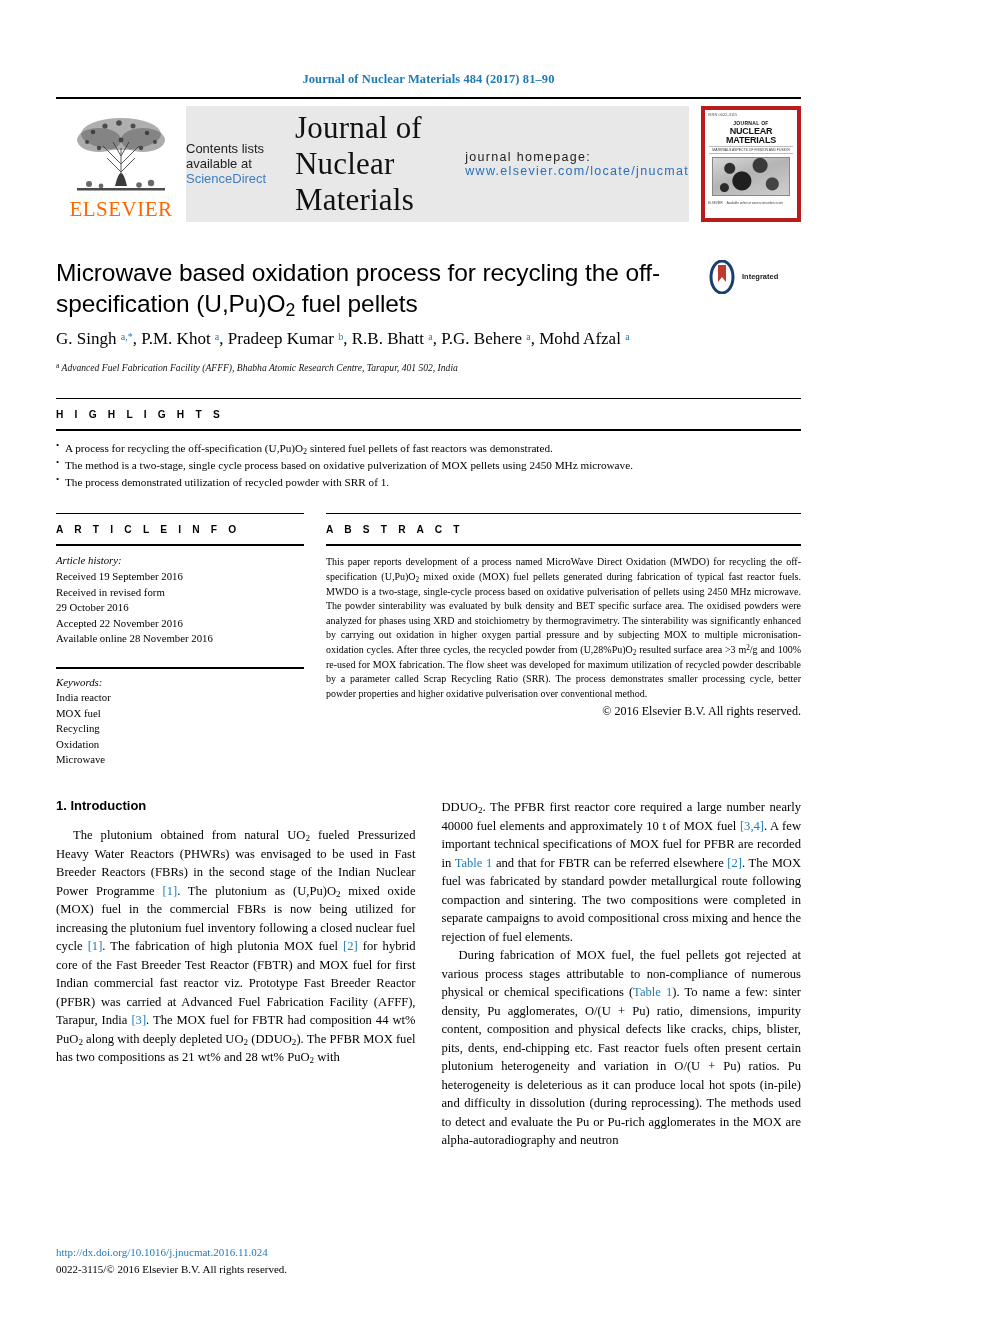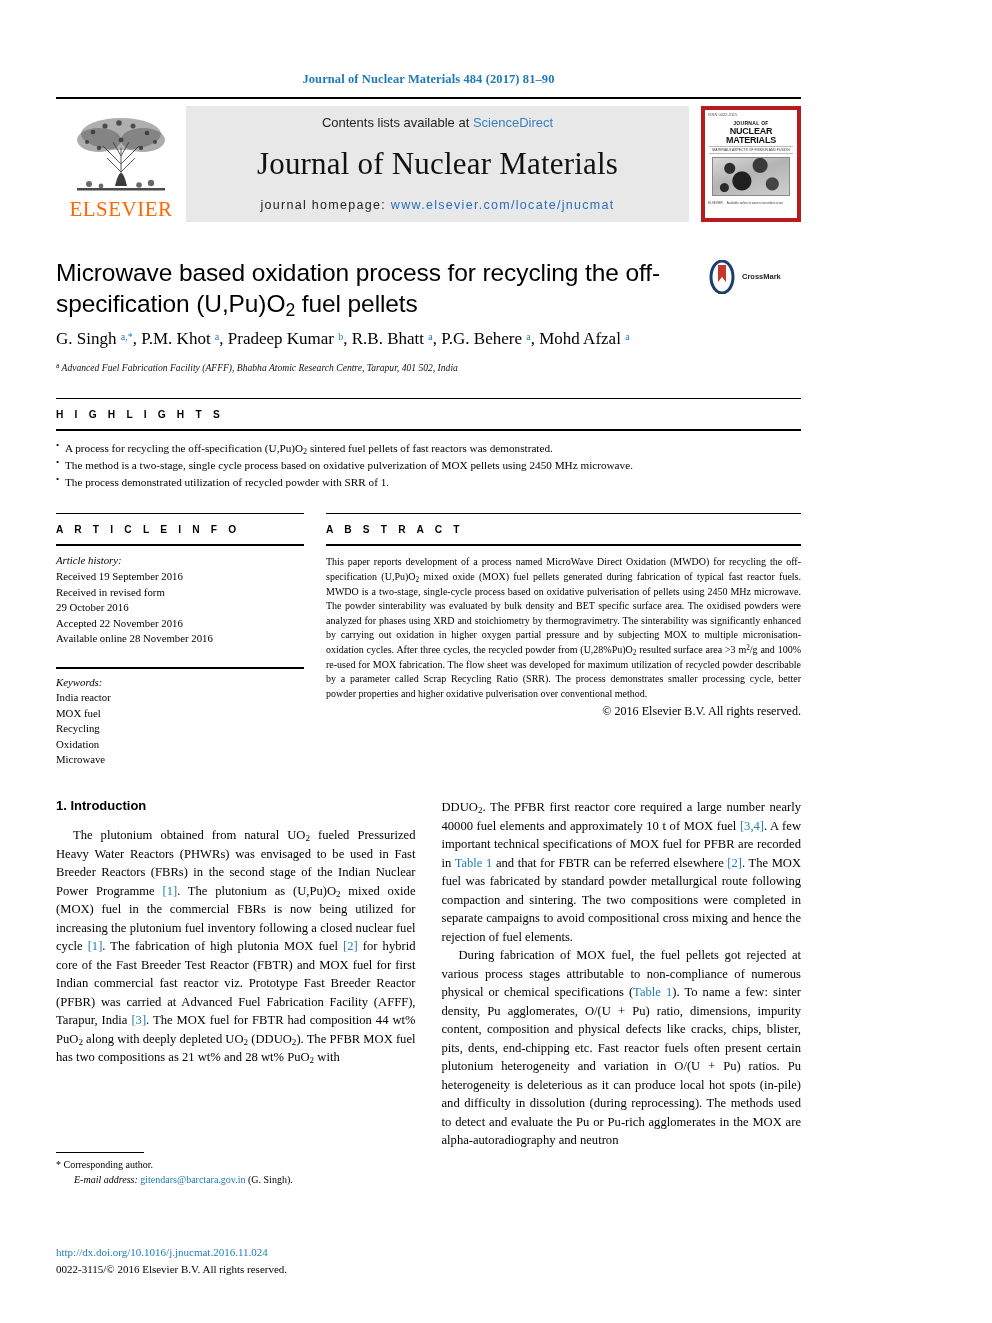--- a/index.html
+++ b/index.html
@@ -61,21 +61,21 @@
     letter-spacing: 0.5px;
     color: #ff6600;
     font-weight: normal;
     line-height: 1;
     margin-top: 1px;
   }
   .masthead-center {
     flex: 1 1 auto;
     background: #e8e8e8;
     display: flex;
-    flex-direction: column;
+    flex-direction: row;
     align-items: center;
     justify-content: space-between;
     padding: 9px 0 10px 0;
   }
   .contents-line {
     font-size: 13px;
     color: #222;
     font-family: "Liberation Sans", sans-serif;
   }
   .contents-line .sd { color: #3a7fbf; }
@@ -425,21 +425,21 @@
 
     <div class="title-block">
       <div class="title-text">
         <h1 class="paper-title">Microwave based oxidation process for recycling the off-specification (U,Pu)O<sub>2</sub> fuel pellets</h1>
       </div>
       <div class="crossmark">
         <svg width="34" height="34" viewBox="0 0 34 34">
           <ellipse cx="17" cy="17" rx="11" ry="16" fill="#ffffff" stroke="#1a3e6e" stroke-width="3"></ellipse>
           <path d="M13 5 h8 v17 l-4 -5 l-4 5 z" fill="#c0392b"></path>
         </svg>
-        <span class="crossmark-label">CrossMark</span>
+        <span class="crossmark-label">Integrated</span>
       </div>
     </div>
 
     <div class="authors">G. Singh <sup>a,*</sup>, P.M. Khot <sup>a</sup>, Pradeep Kumar <sup>b</sup>, R.B. Bhatt <sup>a</sup>, P.G. Behere <sup>a</sup>, Mohd Afzal <sup>a</sup></div>
 
     <div class="affil"><sup>a</sup> Advanced Fuel Fabrication Facility (AFFF), Bhabha Atomic Research Centre, Tarapur, 401 502, India</div>
 
     <div class="highlights-wrap">
       <div class="rule-thin"></div>
       <div class="section-heading">H I G H L I G H T S</div>
@@ -495,28 +495,19 @@
 
       <div class="body-col">
         <p class="body-p" style="text-indent:0;">DDUO<sub>2</sub>. The PFBR first reactor core required a large number nearly 40000 fuel elements and approximately 10 t of MOX fuel <span class="lnk">[3,4]</span>. A few important technical specifications of MOX fuel for PFBR are recorded in <span class="lnk">Table 1</span> and that for FBTR can be referred elsewhere <span class="lnk">[2]</span>. The MOX fuel was fabricated by standard powder metallurgical route following compaction and sintering. The two compositions were completed in separate campaigns to avoid compositional cross mixing and hence the rejection of fuel elements.</p>
         <p class="body-p">During fabrication of MOX fuel, the fuel pellets got rejected at various process stages attributable to non-compliance of numerous physical or chemical specifications (<span class="lnk">Table 1</span>). To name a few: sinter density, Pu agglomerates, O/(U&nbsp;+&nbsp;Pu) ratio, dimensions, impurity content, composition and physical defects like cracks, chips, blister, pits, dents, end-chipping etc. Fast reactor fuels often present certain plutonium heterogeneity and variation in O/(U&nbsp;+&nbsp;Pu) ratios. Pu heterogeneity is deleterious as it can produce local hot spots (in-pile) and difficulty in dissolution (during reprocessing). The methods used to detect and evaluate the Pu or Pu-rich agglomerates in the MOX are alpha-autoradiography and neutron</p>
       </div>
 
     </div>
 
   </div>
 
-  <div class="footnote">
-    <div class="footnote-rule"></div>
-    <div class="footnote-line">* Corresponding author.</div>
-    <div class="footnote-line" style="padding-left:18px;text-indent:0;">
-      <span class="email-ital">E-mail address:</span>
-      <span class="lnk">gitendars@barctara.gov.in</span>
-      <span>(G. Singh).</span>
-    </div>
-  </div>
 
   <div class="footer-block">
     <div class="doi-line">http://dx.doi.org/10.1016/j.jnucmat.2016.11.024</div>
     <div class="issn-line">0022-3115/© 2016 Elsevier B.V. All rights reserved.</div>
   </div>
 
 </div>
 
 </body></html>

